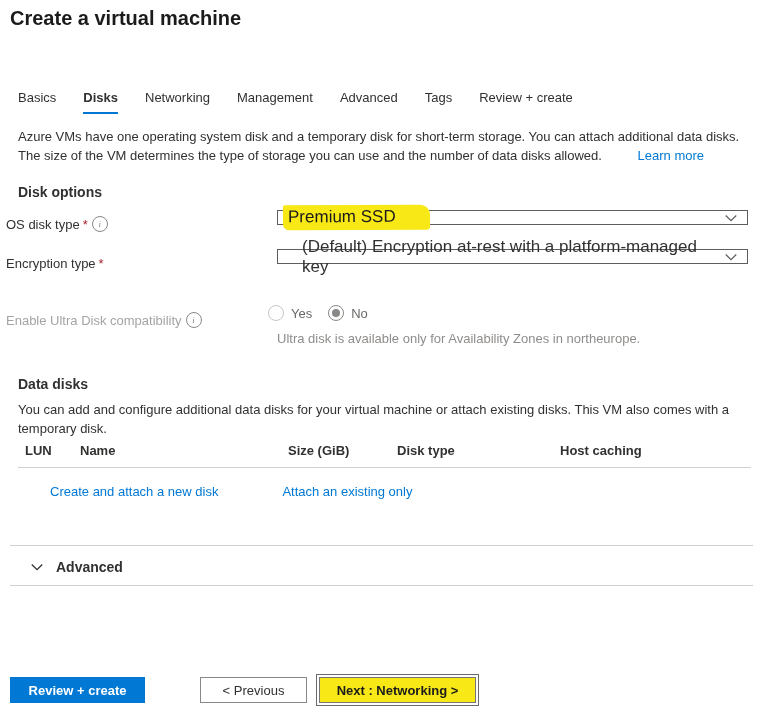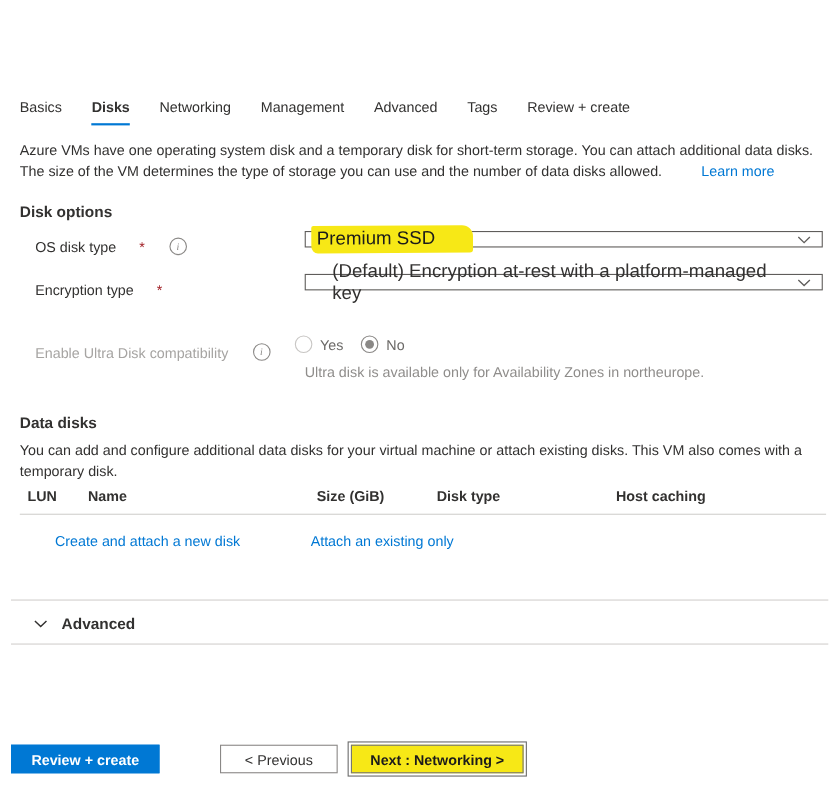--- a/index.html
+++ b/index.html
@@ -12,21 +12,21 @@
   .tab{padding-bottom:7px;cursor:pointer;border-bottom:2px solid transparent;white-space:nowrap;}
   .tab.active{font-weight:700;border-bottom:2px solid #0078d4;}
 
   .intro{position:absolute;left:18px;top:127px;width:734px;font-size:13px;line-height:19px;color:#323130;}
   a.link{color:#0078d4;text-decoration:none;cursor:pointer;padding-left:32px;}
 
   .section-h{position:absolute;left:18px;font-size:14px;font-weight:700;color:#323130;}
   .h-disk-options{top:184px;}
   .h-data-disks{top:376px;}
 
-  .field-label{position:absolute;left:32px;font-size:13px;color:#323130;display:flex;align-items:center;gap:18px;}
+  .field-label{position:absolute;left:6px;font-size:13px;color:#323130;display:flex;align-items:center;gap:0;}
   .req{color:#a4262c;margin-left:3px;}
   .info-icon{display:inline-flex;align-items:center;justify-content:center;width:14px;height:14px;border:1px solid #8a8886;border-radius:50%;font-size:9px;color:#8a8886;font-family:"Liberation Serif",serif;font-style:italic;margin-left:4px;cursor:default;}
   .disabled-label{color:#a6a4a2;}
 
   .dropdown{position:absolute;left:277px;width:471px;height:15px;border:1px solid #5f5d5b;background:#fff;display:flex;align-items:center;justify-content:space-between;padding:0 9px 0 5px;box-sizing:border-box;font-size:17px;color:#323130;cursor:pointer;}
   .dd-os{top:210px;}
   .dd-enc{top:249px;padding-left:24px;}
   .chev{flex:0 0 auto;}
 
   .hl{background:#f7e816;padding:2px 34px 3px 5px;border-radius:2px 10px 3px 6px;transform:rotate(-0.3deg);color:#1b1b1b;}
@@ -59,20 +59,21 @@
   .btn{position:absolute;top:677px;height:26px;font-size:13px;display:flex;align-items:center;justify-content:center;box-sizing:border-box;cursor:pointer;font-family:inherit;}
   .btn-primary{left:10px;width:135px;background:#0078d4;color:#fff;font-weight:700;border:1px solid #0078d4;}
   .btn-prev{left:200px;width:107px;background:#fff;border:1px solid #8a8886;color:#323130;}
   .btn-next{left:319px;width:157px;background:#f7e816;border:1px solid #767674;color:#1b1b1b;font-weight:700;box-shadow:0 0 0 2px #ffffff,0 0 0 3px #6b6b6b;}
 </style>
 </head>
 <body>
 
 <div class="page">
 
+  <div class="title">Create a virtual machine</div>
 
   <div class="tabs">
     <div class="tab">Basics</div>
     <div class="tab active">Disks</div>
     <div class="tab">Networking</div>
     <div class="tab">Management</div>
     <div class="tab">Advanced</div>
     <div class="tab">Tags</div>
     <div class="tab">Review + create</div>
   </div>

